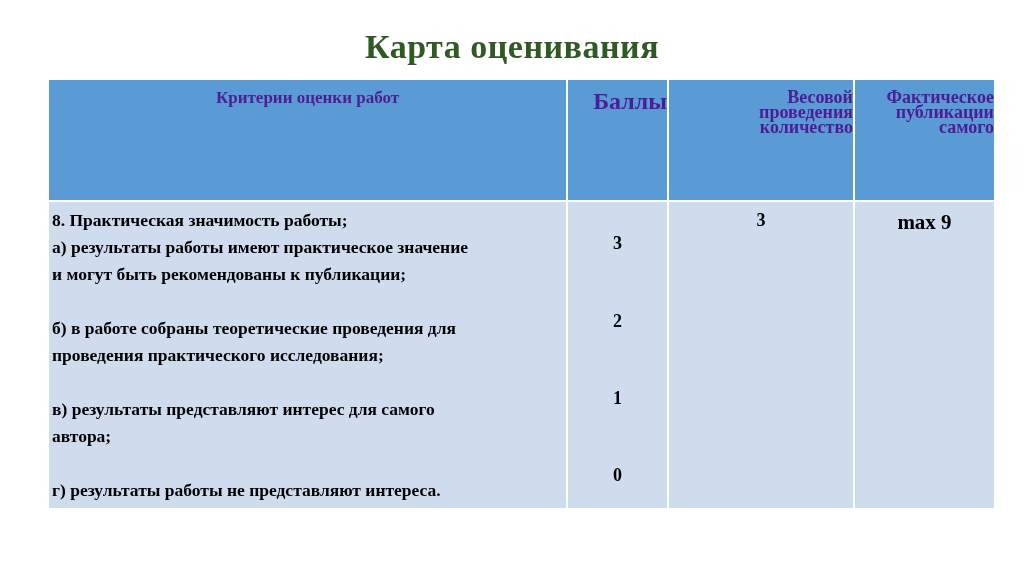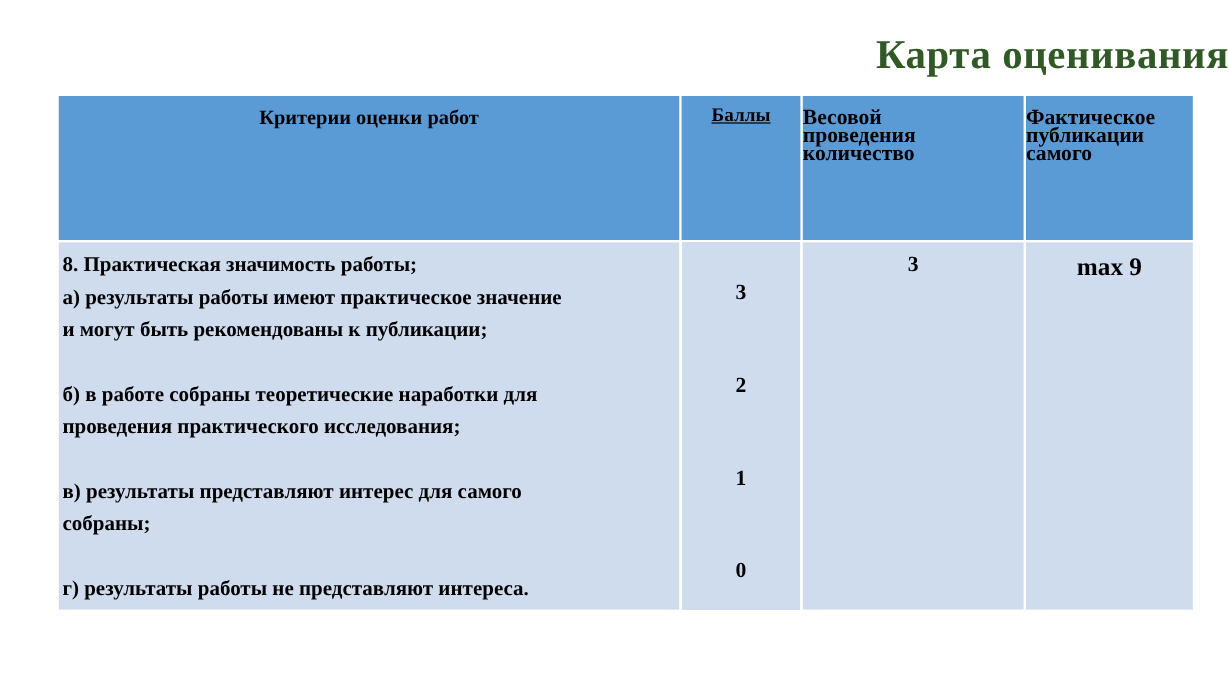--- a/index.html
+++ b/index.html
@@ -1,26 +1,26 @@
 <!DOCTYPE html>
 <html><head>
 <meta charset="utf-8">
 <style>
   html, body { margin:0; padding:0; }
   body { width:1024px; height:574px; background:#ffffff; position:relative; overflow:hidden;
          font-family:"Liberation Serif", "DejaVu Serif", serif; }
-  .title { position:absolute; left:0; top:28px; width:1024px; text-align:right;
+  .title { position:absolute; left:0; top:28px; width:1024px; text-align:center;
            font-size:34px; font-weight:bold; color:#2f5a23; letter-spacing:0.5px; }
   table.grid { position:absolute; left:47px; top:78px; width:947px; border-collapse:collapse; table-layout:fixed; }
   table.grid th, table.grid td { border:2px solid #ffffff; vertical-align:top; padding:0; }
-  table.grid th { background:#5b9bd5; color:#000000; font-weight:bold; height:120px; }
+  table.grid th { background:#5b9bd5; color:#4c1d95; font-weight:bold; height:120px; }
   table.grid td { background:#cfdcee; color:#000; font-weight:bold; height:306px; }
   .h-crit { font-size:17px; text-align:center; padding-top:8px; }
-  .h-points { font-size:16px; text-align:center; padding-top:8px;text-decoration:underline; }
-  .h-weight, .h-actual { font-size:18px; text-align:left; line-height:15px; padding-top:10px; }
+  .h-points { font-size:24px; text-align:right; padding-top:8px; }
+  .h-weight, .h-actual { font-size:18px; text-align:right; line-height:15px; padding-top:10px; }
   .crit-cell { font-size:17.5px; line-height:25px; padding:4px 0 0 1px; }
   .crit-cell p { margin:2px; }
   .gap { height:25px; }
   .pts { text-align:center; font-size:18px; position:relative; }
   .pts span { position:absolute; left:0; right:0; }
   .weight-val { text-align:center; font-size:18px; padding-top:8px; }
   .actual-val { text-align:center; font-size:21px; padding-top:8px; }
 </style>
 </head>
 <body>
@@ -59,25 +59,25 @@
     </tr>
   </thead>
   <tbody>
     <tr>
       <td>
         <div class="crit-cell">
           <p>8. Практическая значимость работы;</p>
           <p>а) результаты работы имеют практическое значение</p>
           <p>и могут быть рекомендованы к публикации;</p>
           <div class="gap"></div>
-          <p>б) в работе собраны теоретические наработки для</p>
+          <p>б) в работе собраны теоретические проведения для</p>
           <p>проведения практического исследования;</p>
           <div class="gap"></div>
           <p>в) результаты представляют интерес для самого</p>
-          <p>собраны;</p>
+          <p>автора;</p>
           <div class="gap"></div>
           <p>г) результаты работы не представляют интереса.</p>
         </div>
       </td>
       <td class="pts">
         <span style="top:31px">3</span>
         <span style="top:109px">2</span>
         <span style="top:186px">1</span>
         <span style="top:263px">0</span>
       </td>

